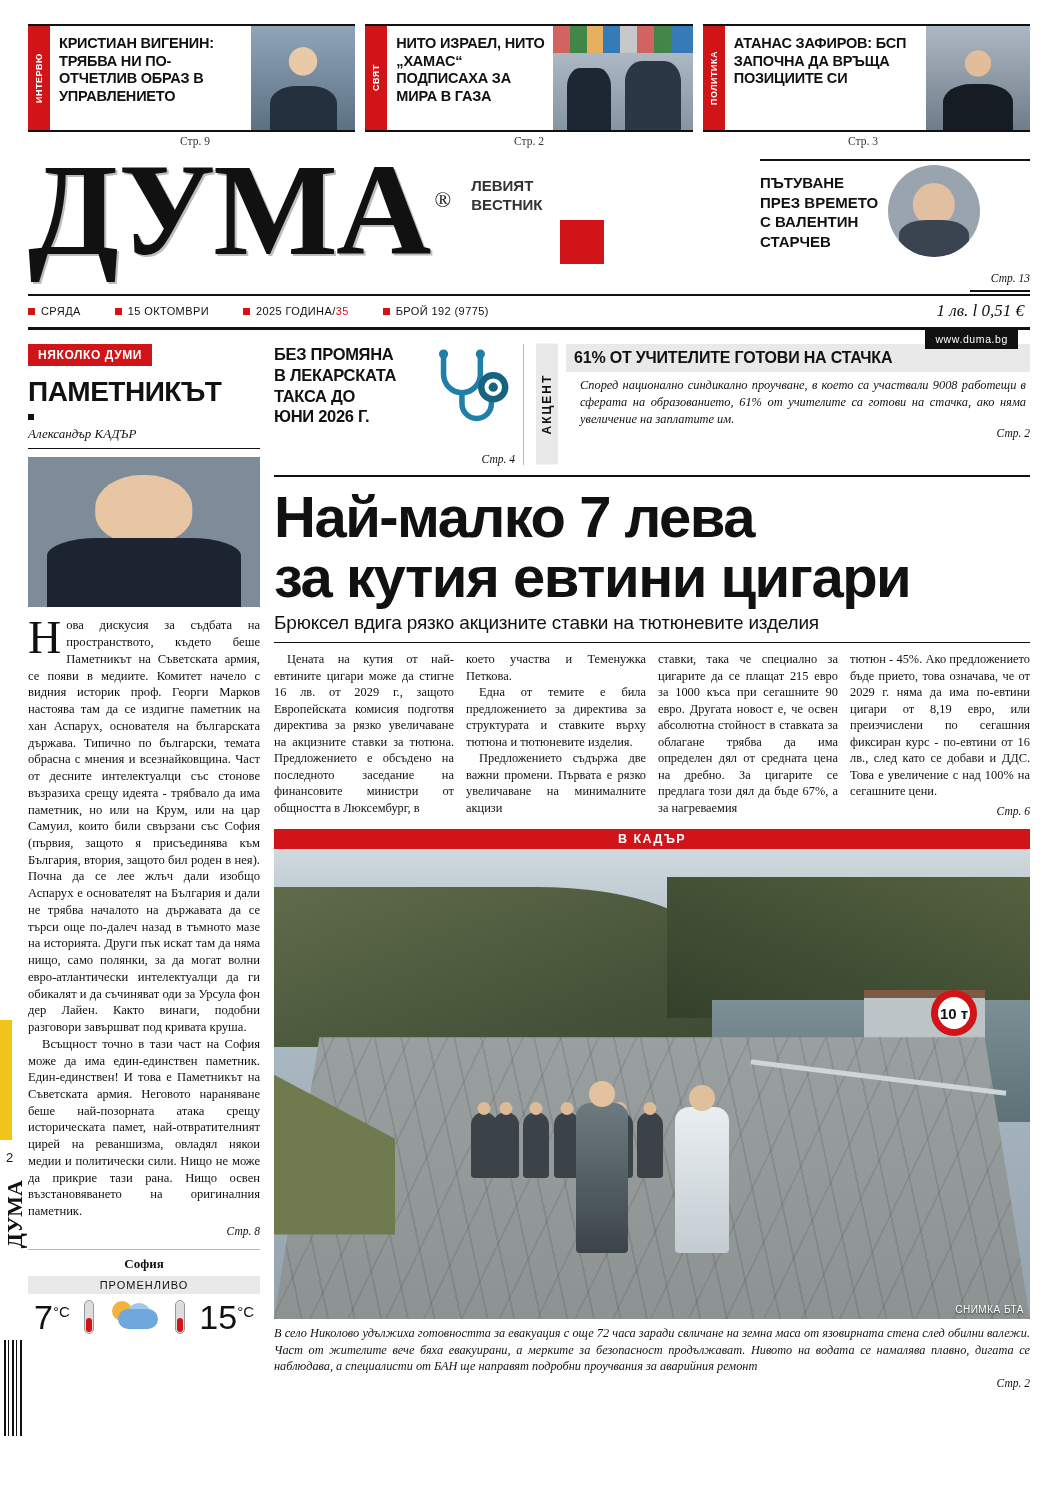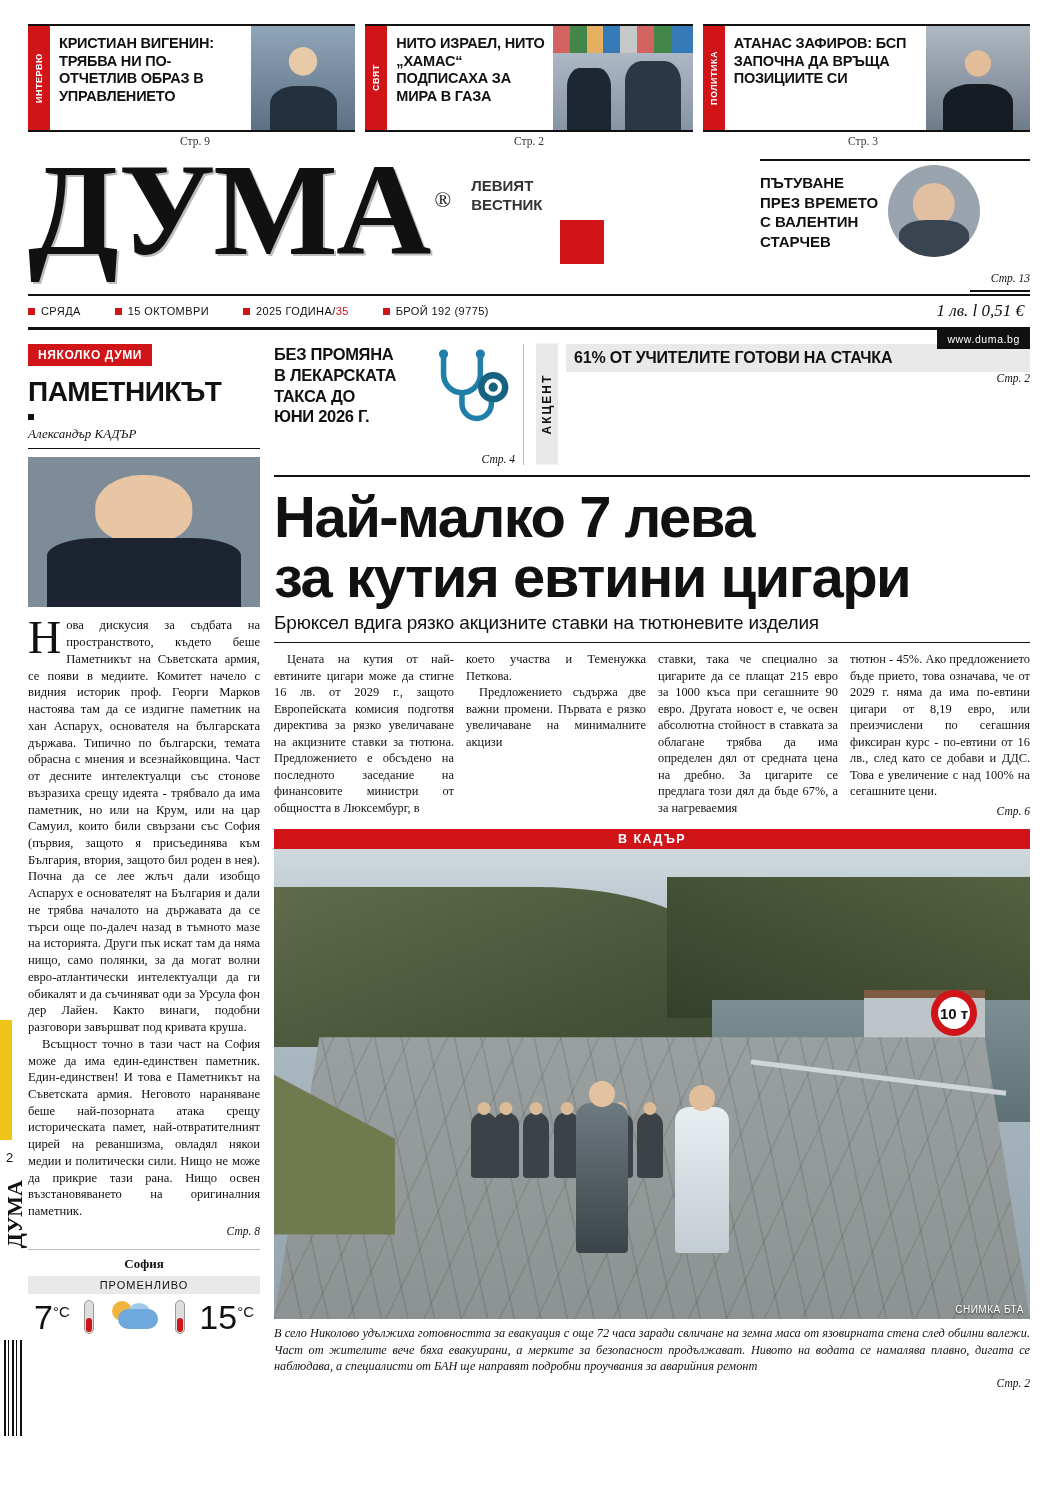--- a/index.html
+++ b/index.html
@@ -218,21 +218,21 @@
     margin-left: auto;
     font-family: "Liberation Serif", serif;
     font-size: 17px;
     font-style: italic;
     letter-spacing: 0;
     padding-right: 6px;
   }
   .year-red { color: #d01418; font-weight: normal; }
   .site-url {
     position: absolute;
-    right: 0; bottom: -22px;
+    right: 12px; bottom: -22px;
     background: #111; color: #fff;
     font-family: "Liberation Sans", sans-serif;
     font-size: 10.5px;
     padding: 4px 10px;
     letter-spacing: .6px;
   }
 
   
   .deck {
     display: flex;
@@ -591,40 +591,42 @@
           <circle cx="72" cy="44" r="13" fill="none" stroke="#17637f" stroke-width="7"></circle>
           <circle cx="72" cy="44" r="5" fill="#17637f"></circle>
         </svg>
         <div class="promo-ref">Стр. 4</div>
       </div>
 
       <div class="accent-box">
         <div class="accent-tag">АКЦЕНТ</div>
         <div class="accent-main">
           <div class="accent-title">61% ОТ УЧИТЕЛИТЕ ГОТОВИ НА СТАЧКА</div>
+          <div class="accent-body">Според национално синдикално проучване, в което са участвали 9008 работещи в сферата на образованието, 61% от учителите са готови на стачка, ако няма увеличение на заплатите им.</div>
           <div class="accent-ref">Стр. 2</div>
         </div>
       </div>
     </div>
 
     <div class="headline-rule"></div>
 
     <div class="headline">
       <div>Най-малко 7 лева</div>
       <div>за кутия евтини цигари</div>
     </div>
     <div class="subhead">Брюксел вдига рязко акцизните ставки на тютюневите изделия</div>
     <div class="subhead-rule"></div>
 
     <div class="news-cols">
       <div>
         <p class="first">Цената на кутия от най-евтините цигари може да стигне 16 лв. от 2029 г., защото Европейската комисия подготвя директива за рязко увеличаване на акцизните ставки за тютюна. Предложението е обсъдено на последното заседание на финансовите министри от общността в Люксембург, в</p>
       </div>
       <div>
         <p style="text-indent:0">което участва и Теменужка Петкова.</p>
+        <p>Една от темите е била предложението за директива за структурата и ставките върху тютюна и тютюневите изделия.</p>
         <p>Предложението съдържа две важни промени. Първата е рязко увеличаване на минималните акцизи</p>
       </div>
       <div>
         <p style="text-indent:0">ставки, така че специално за цигарите да се плащат 215 евро за 1000 къса при сегашните 90 евро. Другата новост е, че освен абсолютна стойност в ставката за облагане трябва да има определен дял от средната цена на дребно. За цигарите се предлага този дял да бъде 67%, а за нагреваемия</p>
       </div>
       <div>
         <p style="text-indent:0">тютюн - 45%. Ако предложението бъде прието, това означава, че от 2029 г. няма да има по-евтини цигари от 8,19 евро, или преизчислени по сегашния фиксиран курс - по-евтини от 16 лв., след като се добави и ДДС. Това е увеличение с над 100% на сегашните цени.</p>
         <div class="news-ref">Стр. 6</div>
       </div>
     </div>

